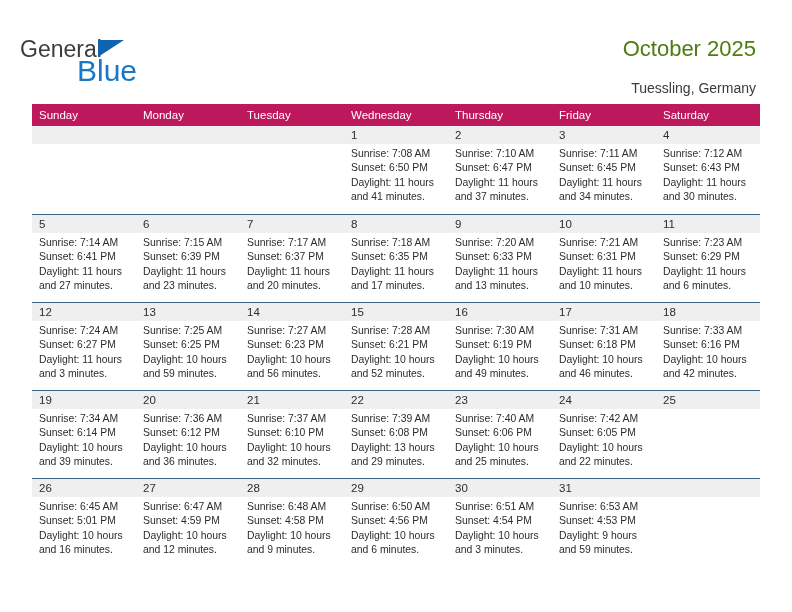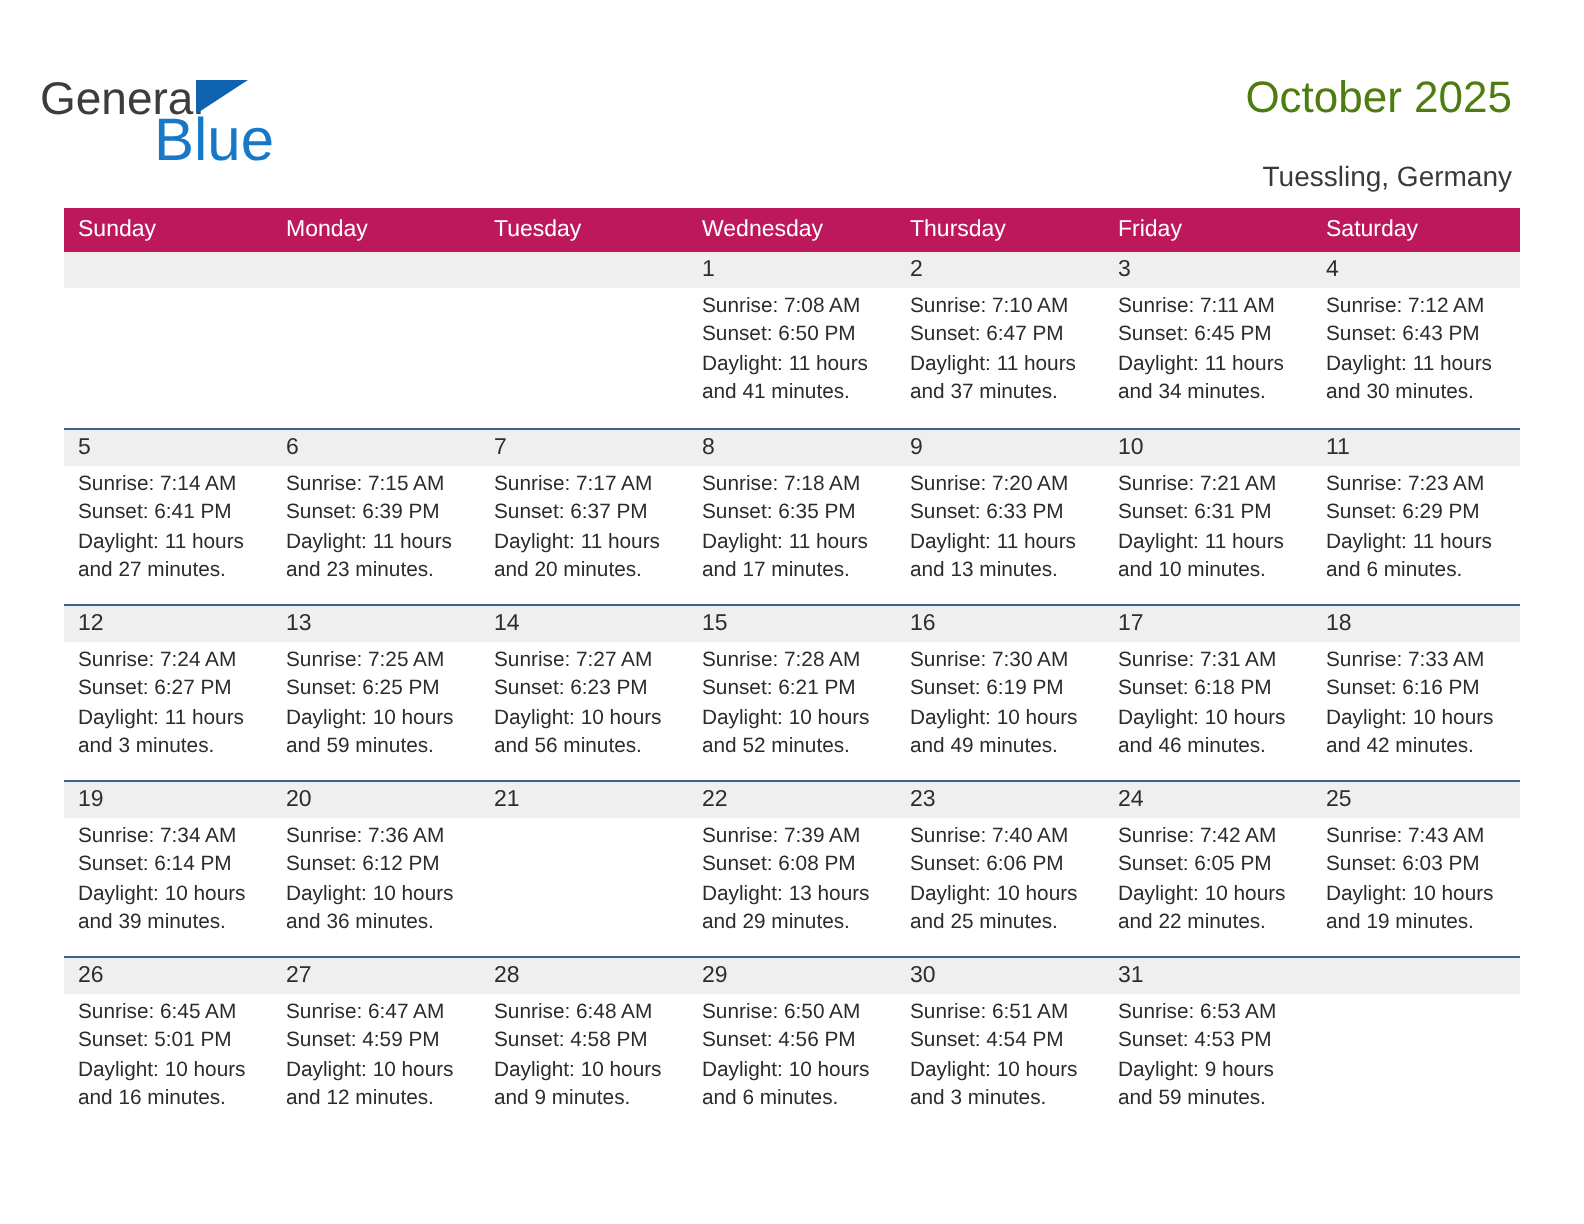--- a/index.html
+++ b/index.html
@@ -352,20 +352,25 @@
           <div class="daycell">
             <div class="daynum-band">20</div>
             <div class="daybody">
               <div>Sunrise: 7:36 AM</div>
               <div>Sunset: 6:12 PM</div>
               <div class="dl">Daylight: 10 hours and 36 minutes.</div>
             </div>
           </div>
           <div class="daycell">
             <div class="daynum-band">21</div>
+            <div class="daybody">
+              <div>Sunrise: 7:37 AM</div>
+              <div>Sunset: 6:10 PM</div>
+              <div class="dl">Daylight: 10 hours and 32 minutes.</div>
+            </div>
           </div>
           <div class="daycell">
             <div class="daynum-band">22</div>
             <div class="daybody">
               <div>Sunrise: 7:39 AM</div>
               <div>Sunset: 6:08 PM</div>
               <div class="dl">Daylight: 13 hours and 29 minutes.</div>
             </div>
           </div>
           <div class="daycell">
@@ -379,25 +384,20 @@
           <div class="daycell">
             <div class="daynum-band">24</div>
             <div class="daybody">
               <div>Sunrise: 7:42 AM</div>
               <div>Sunset: 6:05 PM</div>
               <div class="dl">Daylight: 10 hours and 22 minutes.</div>
             </div>
           </div>
           <div class="daycell">
             <div class="daynum-band">25</div>
-            <div class="daybody">
-              <div>Sunrise: 7:43 AM</div>
-              <div>Sunset: 6:03 PM</div>
-              <div class="dl">Daylight: 10 hours and 19 minutes.</div>
-            </div>
           </div>
         </div>
         <div class="week">
           <div class="daycell">
             <div class="daynum-band">26</div>
             <div class="daybody">
               <div>Sunrise: 6:45 AM</div>
               <div>Sunset: 5:01 PM</div>
               <div class="dl">Daylight: 10 hours and 16 minutes.</div>
             </div>

